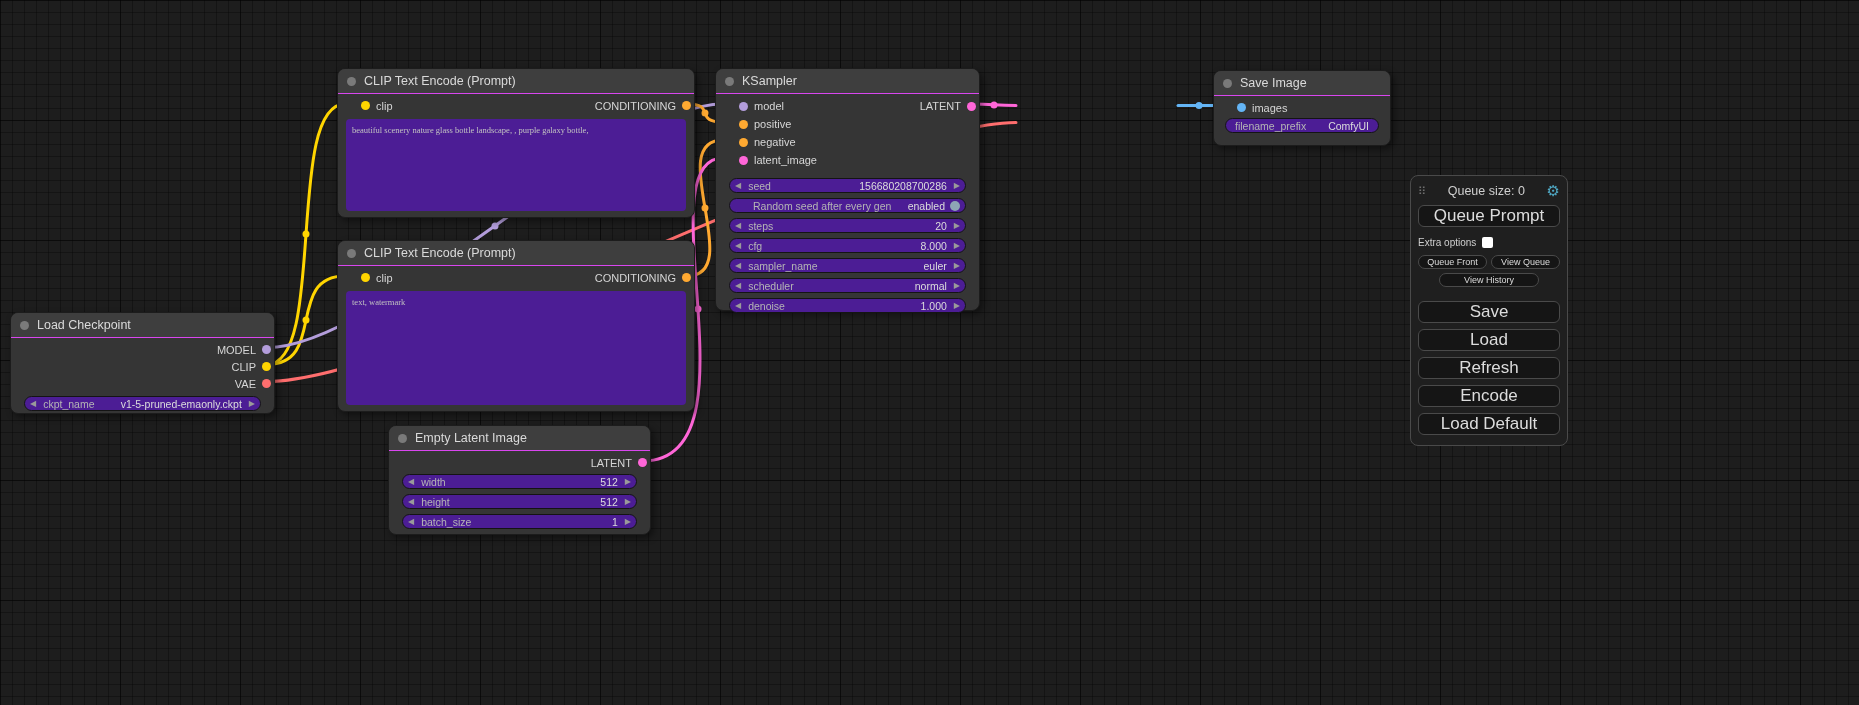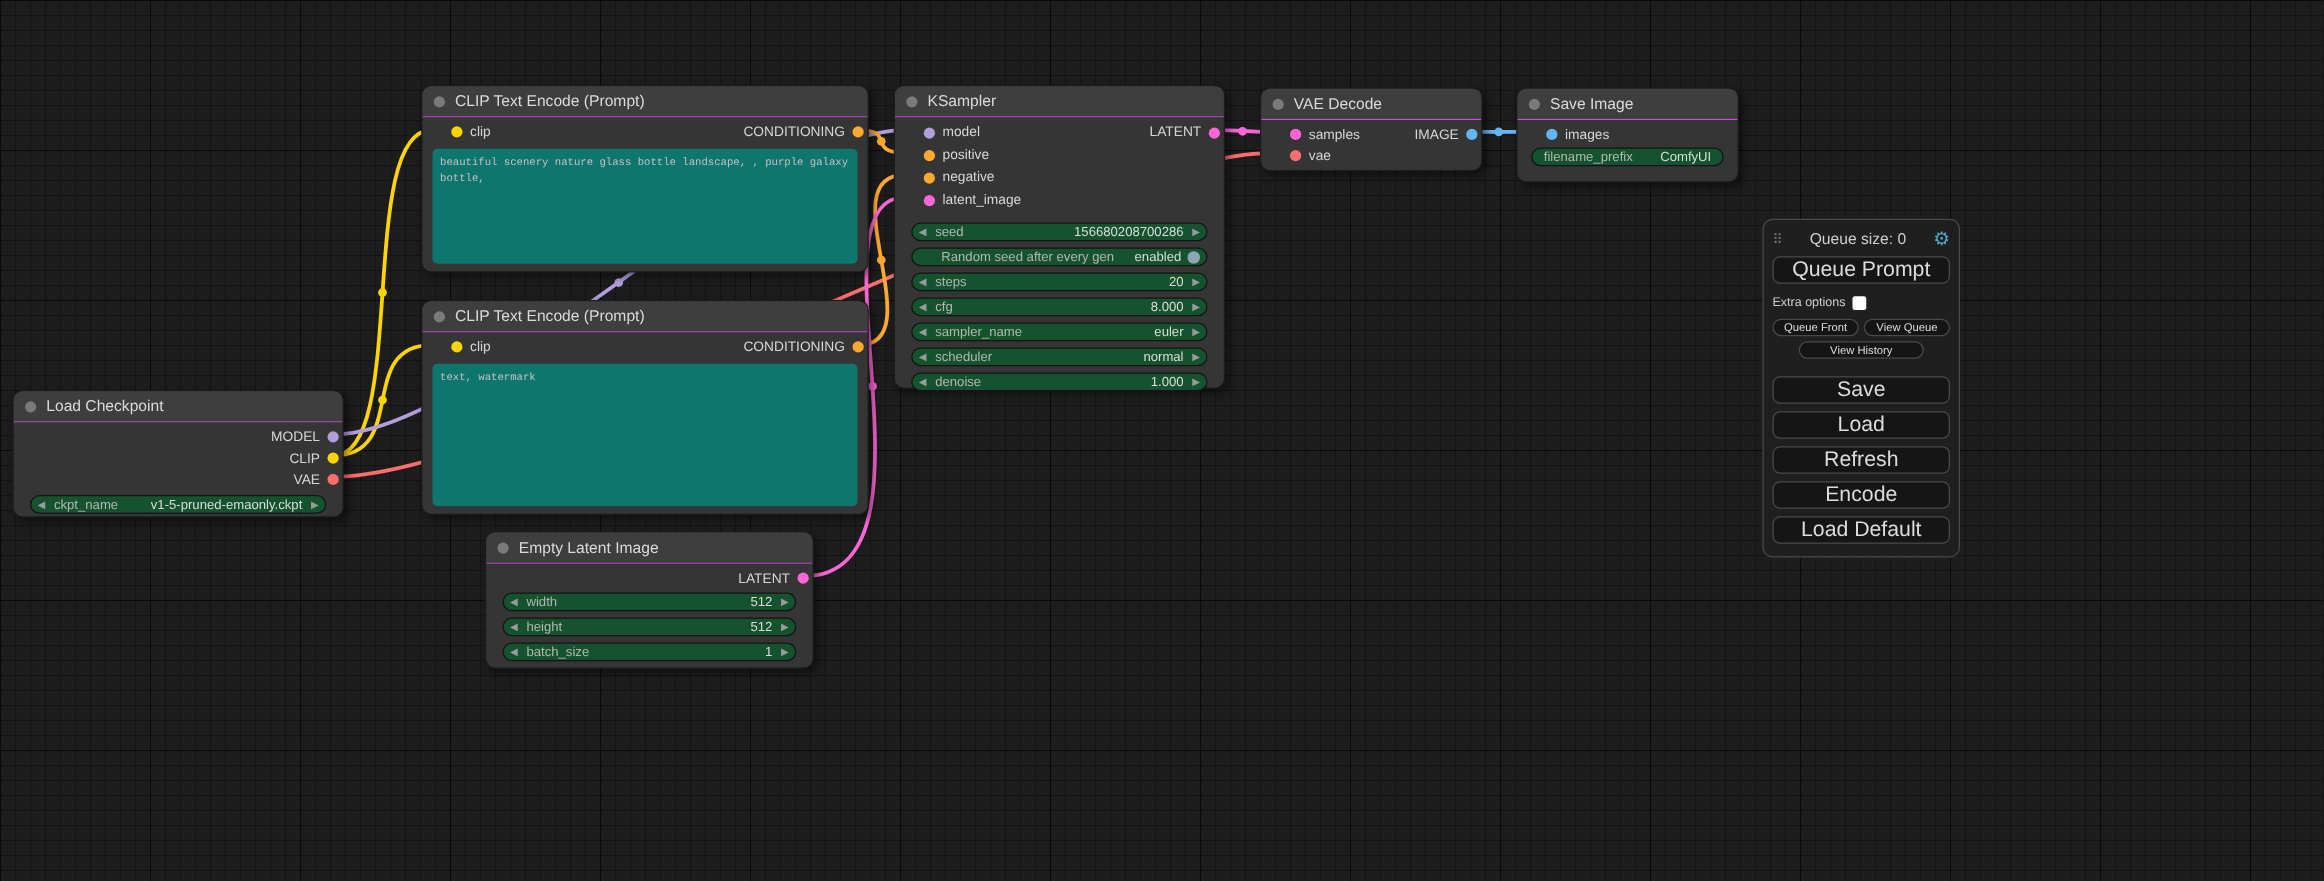--- a/index.html
+++ b/index.html
@@ -34,37 +34,37 @@
   .sl-row.end{justify-content:flex-end;}
   .sl-row.between{justify-content:space-between;}
   .slot{display:flex;align-items:center;height:100%;padding-left:20px;}
   .sdot{width:9px;height:9px;border-radius:50%;flex:0 0 auto;background:#888;}
   .slot.in .sdot{margin-left:3px;margin-right:6px;}
   .slot.out .sdot{margin-left:6px;margin-right:3px;}
   .slabel{font-size:11px;color:#d6d6d6;white-space:nowrap;}
   .out-abs{position:absolute;top:3px;right:0;height:18px;}
 
   .widget{
-    height:15px;background:#14532d;border:1px solid #141414;border-radius:8px;
+    height:15px;background:#4c1d95;border:1px solid #141414;border-radius:8px;
     margin:0 13px 5px;display:flex;align-items:center;padding:0 5px;box-sizing:border-box;
     cursor:pointer;
   }
   .warrow{font-size:8px;color:#9a9a9a;line-height:1;flex:0 0 auto;}
   .wlabel{font-size:10.5px;color:#b5b5b5;margin-left:7px;white-space:nowrap;}
   .wvalue{font-size:10.5px;color:#dcdcdc;margin-left:auto;margin-right:7px;white-space:nowrap;}
   .widget.noarrow .wlabel{margin-left:4px;}
   .widget.noarrow .wvalue{margin-right:4px;}
   .widget.toggle .wlabel{margin-left:18px;}
   .widget.toggle .wvalue{margin-right:5px;}
   .knob{width:10px;height:10px;border-radius:50%;flex:0 0 auto;}
 
   .prompt{
-    position:absolute;left:8px;right:8px;background:#0f766e;border-radius:4px;
+    position:absolute;left:8px;right:8px;background:#4c1d95;border-radius:4px;
     padding:5px 6px;box-sizing:border-box;color:#c2c2c2;
-    font-family:Liberation Mono, monospace;
+    font-family:Liberation Serif, serif;
     font-size:8.5px;line-height:1.5;white-space:pre-wrap;word-break:break-word;cursor:text;
   }
 
   .qpanel{
     position:absolute;left:1410px;top:175px;width:158px;z-index:3;
     background:#1f1f1f;border:1px solid #4a4a4a;border-radius:8px;
     padding:5px 7px 10px;box-sizing:border-box;display:flex;flex-direction:column;
   }
   .qhead{display:flex;align-items:center;height:20px;margin-bottom:4px;}
   .qdrag{color:#6f6f6f;font-size:11px;cursor:grab;font-family:"DejaVu Sans",sans-serif;}
@@ -289,44 +289,20 @@
       </div>
       <div class="widget">
         <span class="warrow">◀</span>
         <span class="wlabel">denoise</span>
         <span class="wvalue">1.000</span>
         <span class="warrow">▶</span>
       </div>
     </div>
   </div>
 
-  <div class="node" style="left:1008px;top:70px;width:178px;height:67px;">
-    <div class="titlebar">
-      <span class="tdot"></span>
-      <span class="ttext">VAE Decode</span>
-    </div>
-    <div class="slots">
-      <div class="sl-row">
-        <div class="slot in">
-          <span class="sdot" style="background: rgb(255, 102, 216);"></span>
-          <span class="slabel">samples</span>
-        </div>
-      </div>
-      <div class="sl-row">
-        <div class="slot in">
-          <span class="sdot" style="background: rgb(255, 110, 110);"></span>
-          <span class="slabel">vae</span>
-        </div>
-      </div>
-      <div class="slot out out-abs" style="height:17px;">
-        <span class="slabel">IMAGE</span>
-        <span class="sdot" style="background: rgb(100, 181, 246);"></span>
-      </div>
-    </div>
-  </div>
 
   <div class="node" style="left:1213px;top:70px;width:178px;height:76px;">
     <div class="titlebar">
       <span class="tdot"></span>
       <span class="ttext">Save Image</span>
     </div>
     <div class="slots">
       <div class="sl-row">
         <div class="slot in">
           <span class="sdot" style="background: rgb(100, 181, 246);"></span>

